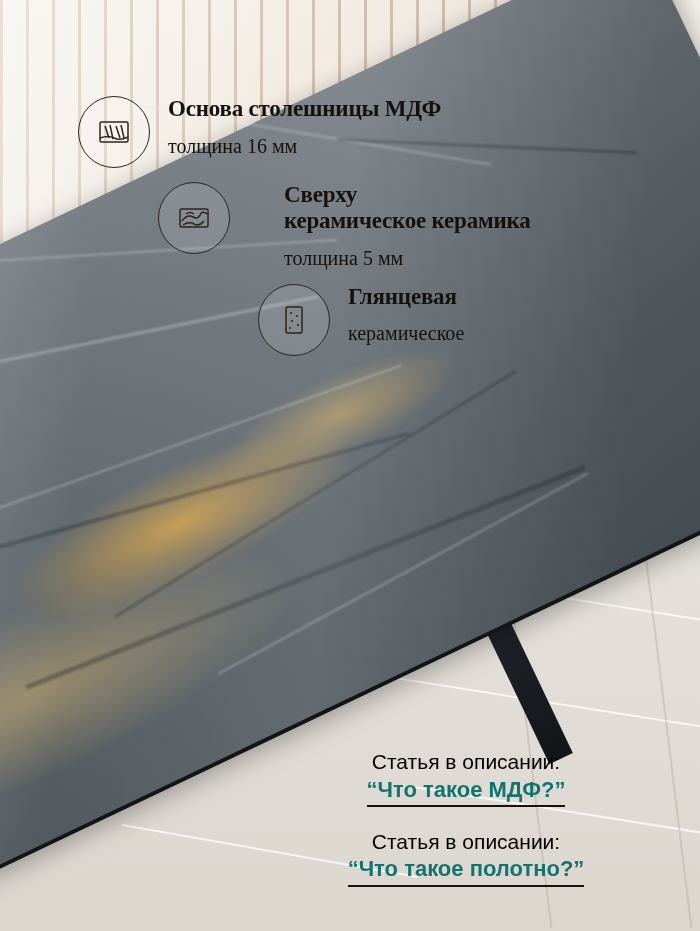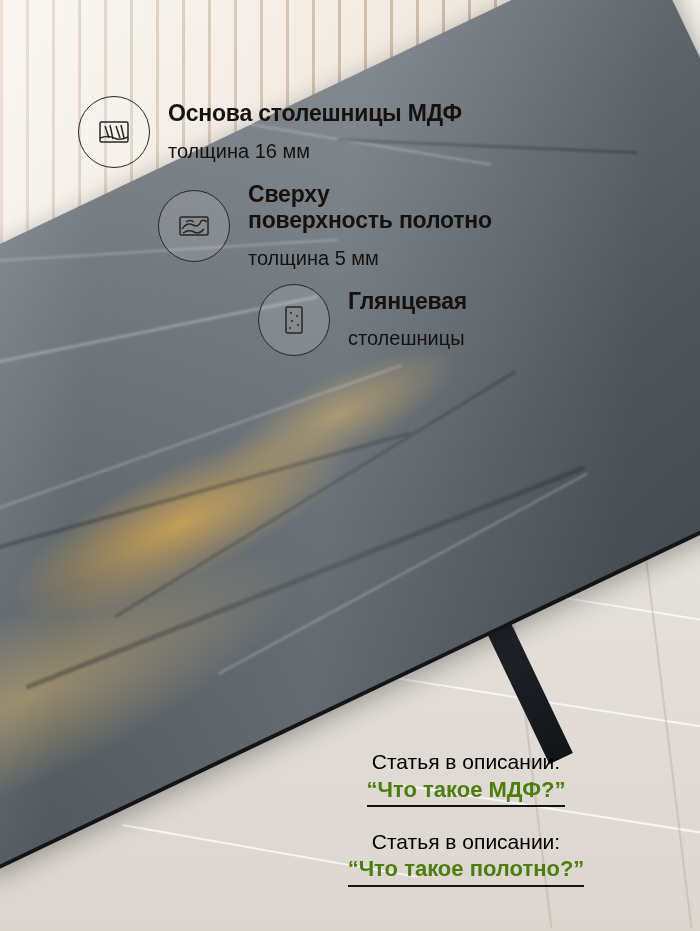--- a/index.html
+++ b/index.html
@@ -65,43 +65,43 @@
   .edge-light{
     position:absolute;left:0;top:542px;width:1000px;height:7px;
     background:linear-gradient(180deg,#cfd3d6 0%, #9aa0a4 100%);
   }
   .leg{
     position:absolute;background:linear-gradient(180deg,#20242a 0%,#121518 100%);
   }
 
   
   .features{position:absolute;left:78px;top:96px;width:600px;}
-  .feature{display:flex;align-items:center;margin-bottom:14px;}
+  .feature{display:flex;align-items:flex-start;margin-bottom:14px;font-family:Liberation Serif, serif;}
   .f-circle{
     width:70px;height:70px;border-radius:50%;
     border:1.6px solid #2a2622;
     display:flex;align-items:center;justify-content:center;
     flex:0 0 70px;background:rgba(255,255,255,0.12);
   }
   .f-text{margin-left:18px;}
   .f-title{
     font-size:23px;font-weight:bold;color:#15110e;line-height:1.12;
     letter-spacing:-0.2px;
   }
   .f-sub{font-size:20px;color:#15110e;line-height:1.2;margin-top:12px;}
 
-  .feature.f2{margin-left:80px;}
+  .feature.f2{margin-left:80px;gap:36px;}
   .feature.f3{margin-left:180px;}
 
   
   .captions{position:absolute;right:24px;bottom:22px;text-align:center;width:420px;}
   .cap-block{margin-bottom:22px;}
   .cap-line1{font-size:21px;color:#000000;line-height:1.25;}
   .cap-line2{
-    font-size:22px;font-weight:bold;color:#4d7c0f;line-height:1.3;
+    font-size:22px;font-weight:bold;color:#0f766e;line-height:1.3;
     display:inline-block;border-bottom:2px solid #15110e;padding-bottom:1px;
   }
 </style>
 </head>
 <body>
 
 <div class="stage">
 
   <div class="wall"></div>
   <div class="wall-shade"></div>
@@ -155,39 +155,39 @@
       <div class="f-circle">
         <svg width="38" height="38" viewBox="0 0 38 38" fill="none" stroke="#2a2622" stroke-width="1.5">
           <rect x="5" y="10" width="28" height="18" rx="1.5"></rect>
           <path d="M7 22 q5 -7 11 -4 t8 -4 q3 -2 6 1"></path>
           <path d="M8 26 q6 -4 11 -1 t10 -3"></path>
           <path d="M11 15 q4 -3 8 0"></path>
         </svg>
       </div>
       <div class="f-text">
         <div class="f-title">Сверху</div>
-        <div class="f-title">поверхность полотно</div>
+        <div class="f-title">керамическое керамика</div>
         <div class="f-sub">толщина 5 мм</div>
       </div>
     </div>
 
     <div class="feature f3">
       <div class="f-circle">
         <svg width="38" height="38" viewBox="0 0 38 38" fill="none" stroke="#2a2622" stroke-width="1.5">
           <rect x="11" y="6" width="16" height="26" rx="1.5"></rect>
           <circle cx="16" cy="12" r="1" fill="#2a2622" stroke="none"></circle>
           <circle cx="22" cy="15" r="1" fill="#2a2622" stroke="none"></circle>
           <circle cx="17" cy="20" r="1" fill="#2a2622" stroke="none"></circle>
           <circle cx="23" cy="24" r="1" fill="#2a2622" stroke="none"></circle>
           <circle cx="15" cy="27" r="1" fill="#2a2622" stroke="none"></circle>
         </svg>
       </div>
       <div class="f-text">
         <div class="f-title">Глянцевая</div>
-        <div class="f-sub">столешницы</div>
+        <div class="f-sub">керамическое</div>
       </div>
     </div>
 
   </div>
 
   <div class="captions">
     <div class="cap-block">
       <div class="cap-line1">Статья в описании:</div>
       <div class="cap-line2">“Что такое МДФ?”</div>
     </div>

